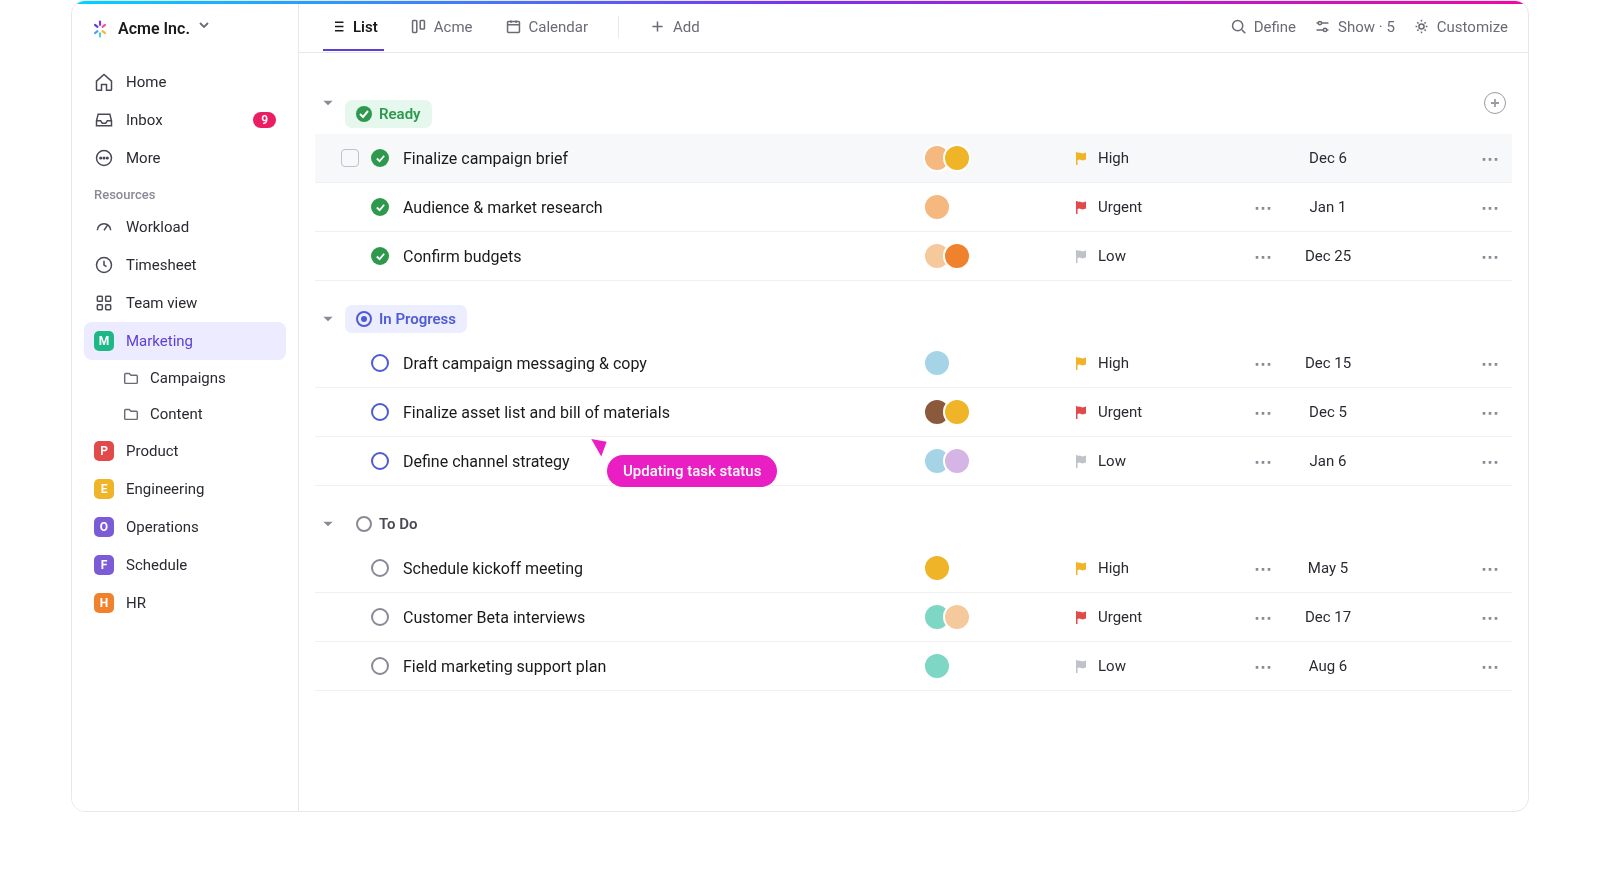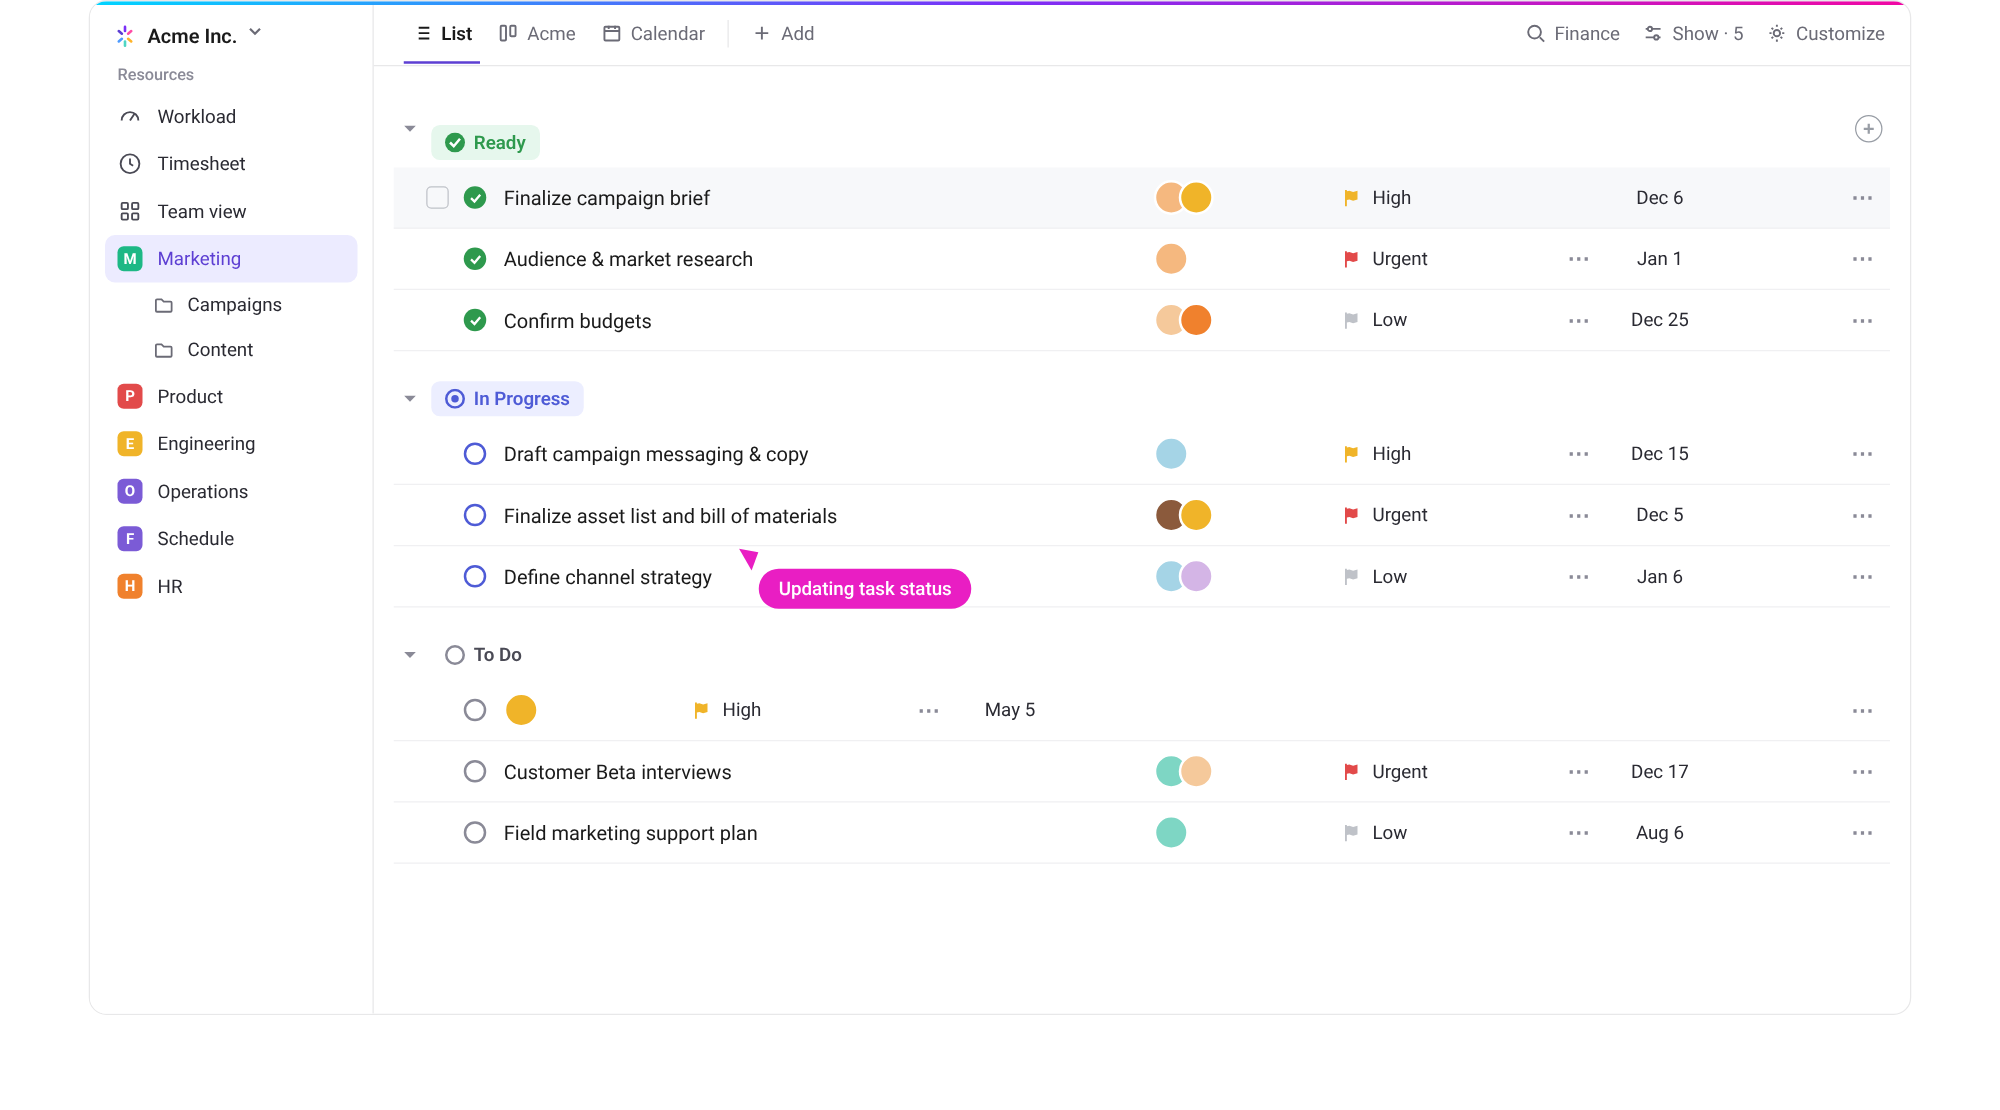--- a/index.html
+++ b/index.html
@@ -15,21 +15,21 @@
 .nav-section { margin-top: 20px; }
 .nav-item { display: flex; align-items: center; gap: 12px; padding: 9px 10px; border-radius: 8px; cursor: pointer; font-size: 15px; color: #2a2a32; position: relative; }
 .nav-item.active { background: #ecebff; color: #5d3fd3; }
 .nav-icon { width: 20px; height: 20px; flex-shrink: 0; color: #4a4a55; }
 .nav-badge { position: absolute; right: 10px; background: #e91e63; color: #fff; font-size: 12px; font-weight: 600; border-radius: 10px; padding: 1px 8px; }
 .section-label { font-size: 13px; color: #8a8a97; padding: 10px 10px 6px; font-weight: 500; }
 .space-icon { width: 20px; height: 20px; border-radius: 5px; display: flex; align-items: center; justify-content: center; font-size: 12px; font-weight: 700; color: #fff; flex-shrink: 0; }
 .sub-item { padding-left: 38px; display: flex; align-items: center; gap: 10px; padding-top: 9px; padding-bottom: 9px; cursor: pointer; font-size: 15px; color: #2a2a32; }
 .sub-icon { width: 18px; height: 18px; color: #6b6b76; }
 .main { flex: 1; display: flex; flex-direction: column; }
-.topbar { height: 52px; border-bottom: 1px solid #e8e8e9; display: flex; align-items: center; padding: 0 20px; gap: 0; }
+.topbar { height: 52px; border-bottom: 1px solid #e8e8e9; display: flex; align-items: center; padding: 0 20px; gap: 12px; }
 .view-tab { display: flex; align-items: center; gap: 7px; padding: 14px 10px; cursor: pointer; font-size: 15px; color: #6b6b76; position: relative; }
 .view-tab.active { color: #1a1a1a; font-weight: 600; }
 .view-tab.active::after { content: ''; position: absolute; bottom: -1px; left: 4px; right: 4px; height: 2px; background: #5d3fd3; }
 .tab-ico { width: 17px; height: 17px; }
 .topbar-divider { width: 1px; height: 22px; background: #e8e8e9; margin: 0 8px; }
 .topbar-right { margin-left: auto; display: flex; align-items: center; gap: 18px; }
 .topbar-action { display: flex; align-items: center; gap: 7px; color: #6b6b76; font-size: 15px; cursor: pointer; }
 .topbar-ico { width: 17px; height: 17px; }
 .content { flex: 1; padding: 18px 16px; overflow: auto; position: relative; }
 .group { margin-bottom: 18px; }
@@ -81,20 +81,44 @@
               <path stroke="#4e9bff" d="M6 17l3-2.5"></path>
               <path stroke="#5d3fd3" d="M6 7l3 2.5"></path>
             </g>
           </svg>
     <span class="ws-name">Acme Inc.</span>
     <svg class="chev-down" viewBox="0 0 12 12">
             <path d="M2 4l4 4 4-4" fill="none" stroke="currentColor" stroke-width="1.8"></path>
           </svg>
   </div>
 
+  <div class="nav-section">
+    <div class="nav-item">
+      <svg class="nav-icon" viewBox="0 0 24 24" fill="none" stroke="currentColor" stroke-width="1.8">
+              <path d="M3 11l9-8 9 8v10a1 1 0 01-1 1h-5v-7h-6v7H4a1 1 0 01-1-1V11z"></path>
+            </svg>
+      <span>Home</span>
+    </div>
+    <div class="nav-item">
+      <svg class="nav-icon" viewBox="0 0 24 24" fill="none" stroke="currentColor" stroke-width="1.8">
+              <path d="M3 13h5l2 3h4l2-3h5M5 5h14l2 8v6H3v-6l2-8z"></path>
+            </svg>
+      <span>Inbox</span>
+      <span class="nav-badge">9</span>
+    </div>
+    <div class="nav-item">
+      <svg class="nav-icon" viewBox="0 0 24 24" fill="none" stroke="currentColor" stroke-width="1.8">
+              <circle cx="12" cy="12" r="9"></circle>
+              <circle cx="8" cy="12" r="1" fill="currentColor"></circle>
+              <circle cx="12" cy="12" r="1" fill="currentColor"></circle>
+              <circle cx="16" cy="12" r="1" fill="currentColor"></circle>
+            </svg>
+      <span>More</span>
+    </div>
+  </div>
 
   <div class="section-label">Resources</div>
   <div class="nav-item">
     <svg class="nav-icon" viewBox="0 0 24 24" fill="none" stroke="currentColor" stroke-width="1.8">
             <path d="M4 16a8 8 0 0116 0M12 16l4-6"></path>
           </svg>
     <span>Workload</span>
   </div>
   <div class="nav-item">
     <svg class="nav-icon" viewBox="0 0 24 24" fill="none" stroke="currentColor" stroke-width="1.8">
@@ -181,21 +205,21 @@
               <path d="M10 4v12M4 10h12"></path>
             </svg>
       <span>Add</span>
     </div>
     <div class="topbar-right">
       <div class="topbar-action">
         <svg class="topbar-ico" viewBox="0 0 20 20" fill="none" stroke="currentColor" stroke-width="1.8">
                 <circle cx="9" cy="9" r="6"></circle>
                 <path d="M14 14l4 4"></path>
               </svg>
-        <span>Finance</span>
+        <span>Define</span>
       </div>
       <div class="topbar-action">
         <svg class="topbar-ico" viewBox="0 0 20 20" fill="none" stroke="currentColor" stroke-width="1.8">
                 <path d="M3 6h14M3 14h14"></path>
                 <circle cx="7" cy="6" r="2" fill="#fff"></circle>
                 <circle cx="13" cy="14" r="2" fill="#fff"></circle>
               </svg>
         <span>Show · 5</span>
       </div>
       <div class="topbar-action">
@@ -384,20 +408,21 @@
     <div class="status-chip chip-todo">
                 <svg class="chip-ico" viewBox="0 0 16 16">
                   <circle cx="8" cy="8" r="7" fill="none" stroke="#8a8a97" stroke-width="2"></circle>
                 </svg>
                 <span>To Do</span>
               </div>
     </div>
             <div class="task-row">
       <div class="task-checkbox hidden"></div>
       <div class="task-status status-ring-todo"></div>
+      <div class="task-name">Schedule kickoff meeting</div>
       <div class="task-assignees">
                 <div class="avatar-stack">
                   <div class="avatar" style="background:#f0b429"></div>
                 </div>
               </div>
       <div class="task-priority">
                 <svg class="flag" viewBox="0 0 16 16" fill="#f0b429">
                   <path d="M3 2v13h1.5V10l2-0.5 3 1 3.5-1V2.5l-3.5 1-3-1L4.5 3V2H3z"></path>
                 </svg>
                 <span>High</span>

